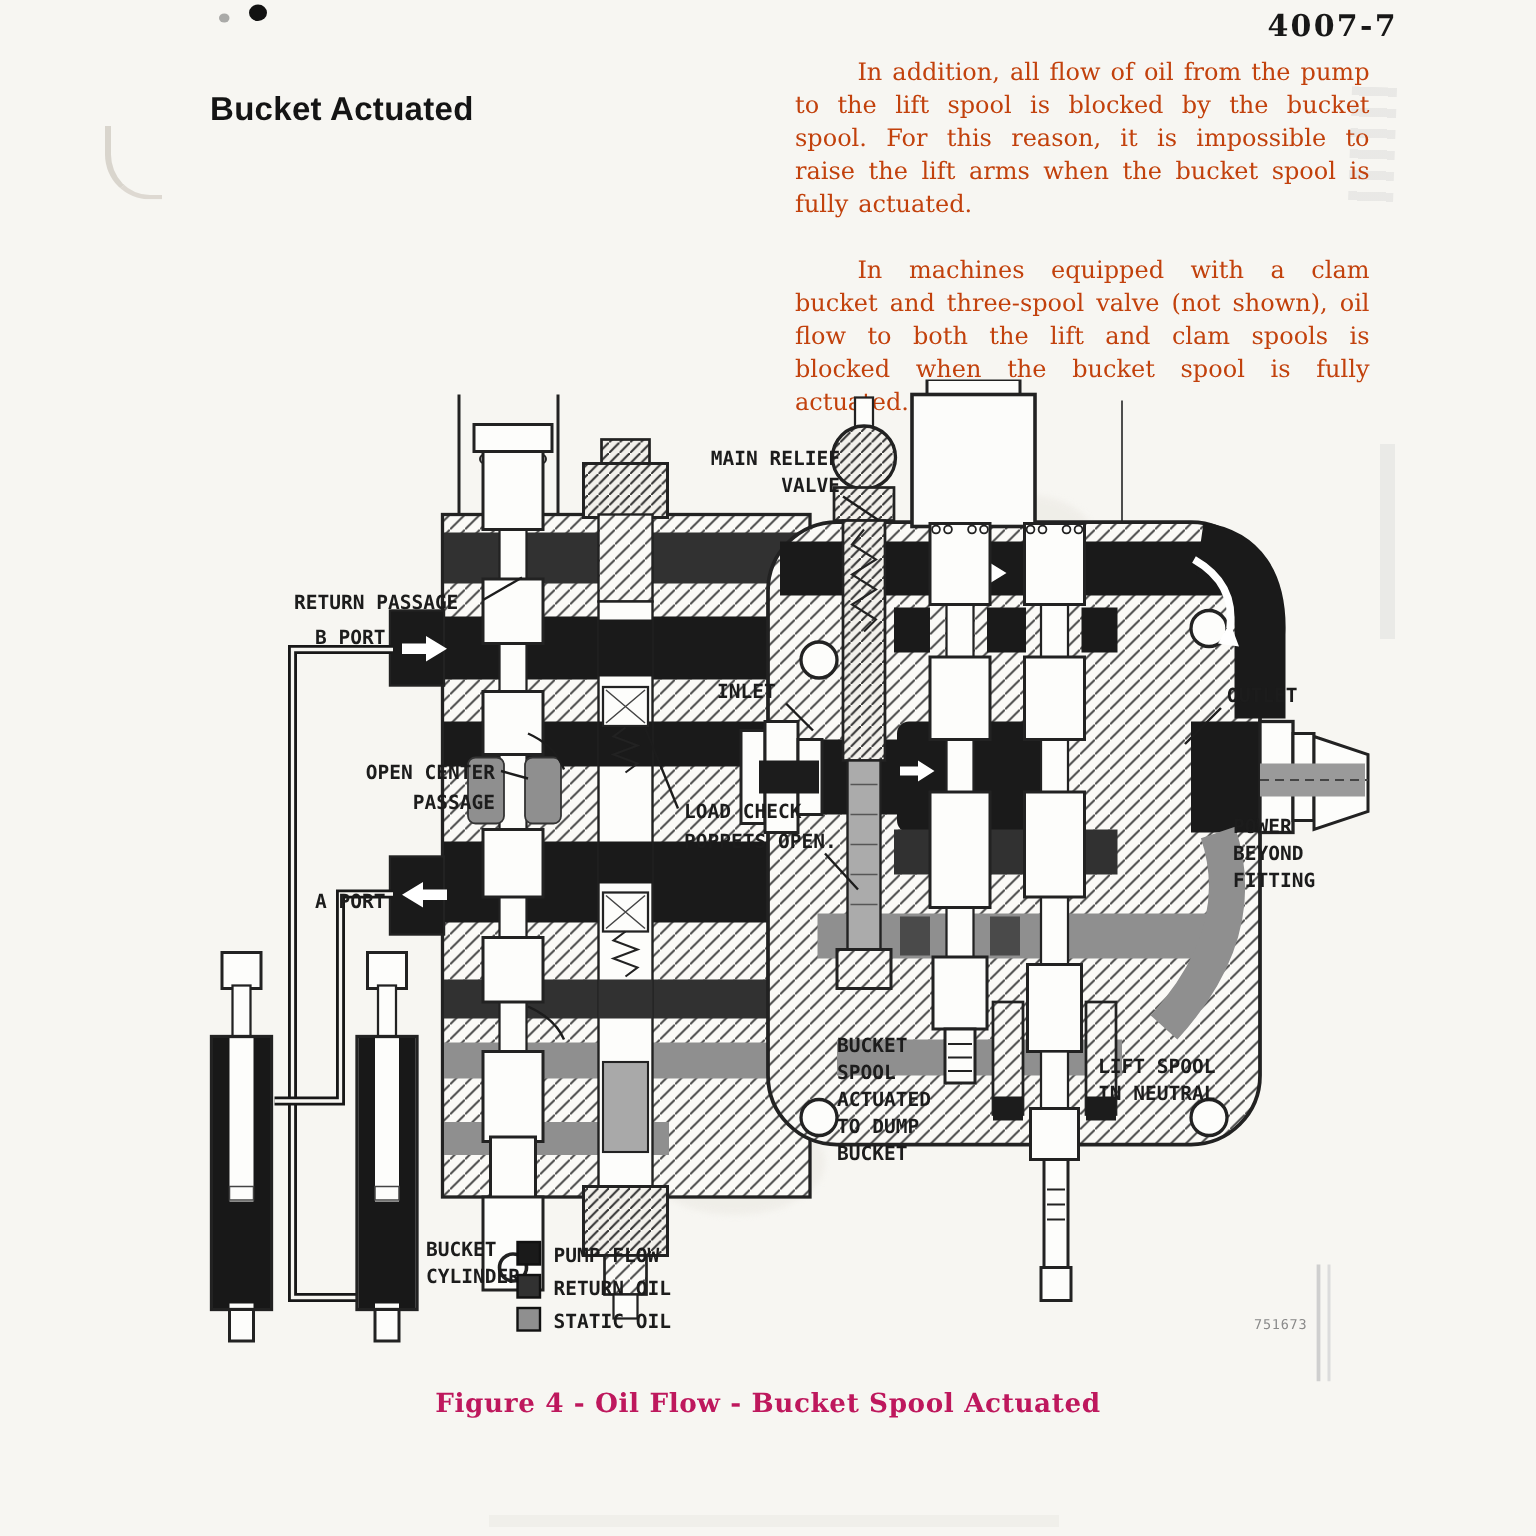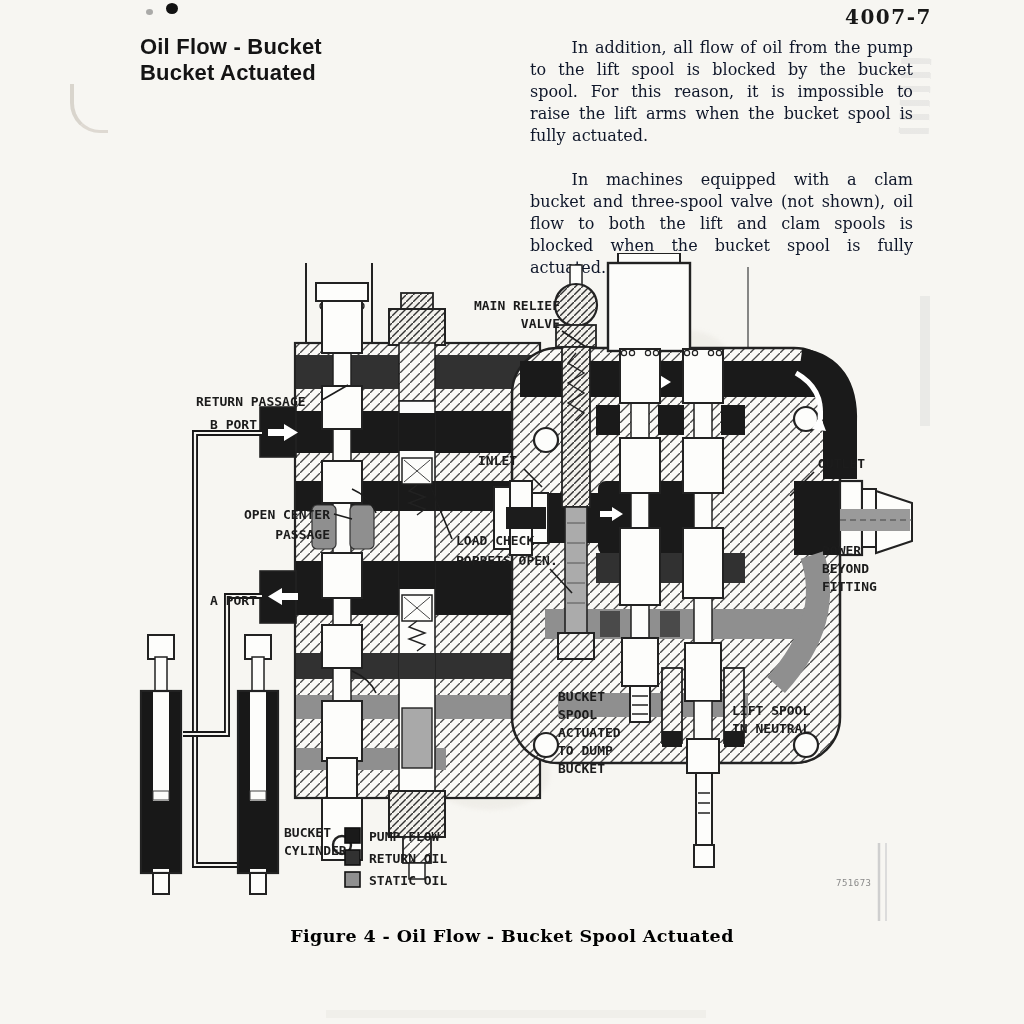--- a/index.html
+++ b/index.html
@@ -16,28 +16,28 @@
   .bleed2{left:920px;top:296px;width:10px;height:130px;opacity:.22;background:#bdbdbd;}
   .bleed3{left:326px;top:1010px;width:380px;height:8px;opacity:.5;background:#e9e7e2;}
   .blotch{background:#ebe9e3;border-radius:50%;opacity:.6;filter:blur(2px);}
 
   .page-number{position:absolute;left:845px;top:5px;font-size:20px;font-weight:bold;
                letter-spacing:1.5px;color:#181818;}
   .heading{position:absolute;left:140px;top:34px;width:360px;
            font-family:"Liberation Sans", sans-serif;font-weight:bold;font-size:22px;
            line-height:26px;color:#141414;letter-spacing:.2px;}
   .col{position:absolute;font-size:16px;line-height:22px;text-align:justify;
-       word-spacing:1.5px;color:#0f172a;}
+       word-spacing:1.5px;color:#c2410c;}
   .col p{margin:0 0 22px 0;text-indent:2.6em;}
   .col-left{left:133px;top:94px;width:368px;}
   .col-right{left:530px;top:37px;width:383px;}
 
   .figure-svg{position:absolute;left:0;top:253px;}
   .caption{position:absolute;left:0;top:926px;width:1024px;text-align:center;
-           font-size:17.5px;font-weight:bold;letter-spacing:.4px;color:#000000;}
+           font-size:17.5px;font-weight:bold;letter-spacing:.4px;color:#be185d;}
 
   svg text{font-family:"DejaVu Sans Mono", monospace;font-weight:bold;font-size:13px;
            fill:#1c1c1c;}
   svg text.tiny{font-size:9px;font-weight:normal;fill:#8a8a8a;letter-spacing:.5px;}
   .outline{fill:#fdfdfb;stroke:#222;stroke-width:2;}
   .thin{fill:#fdfdfb;stroke:#222;stroke-width:1.5;}
   .leader{stroke:#1c1c1c;stroke-width:1.6;fill:none;}
   .pipe-o{stroke:#181818;stroke-width:6;fill:none;}
   .pipe-i{stroke:#f7f6f2;stroke-width:2.2;fill:none;}
 </style>
@@ -51,21 +51,21 @@
   <div class="artifact edge-curve"></div>
   <div class="artifact bleed1"></div>
   <div class="artifact bleed2"></div>
   <div class="artifact bleed3"></div>
   <div class="artifact blotch" style="left:640px;top:330px;width:90px;height:60px;"></div>
   <div class="artifact blotch" style="left:430px;top:740px;width:120px;height:70px;"></div>
 
   <div class="page-number">4007-7</div>
 
   <div class="heading">
-    <span>Oil Flow - Bucket</span><br>
+    <br>
     <span>Bucket Actuated</span>
   </div>
 
 
   <div class="col col-right">
     <p>In addition, all flow of oil from the pump to the lift spool is blocked by the bucket spool. For this reason, it is impossible to raise the lift arms when the bucket spool is fully actuated.</p>
     <p>In machines equipped with a clam bucket and three-spool valve (not shown), oil flow to both the lift and clam spools is blocked when the bucket spool is fully actuated.</p>
   </div>
 
   <svg class="figure-svg" width="1024" height="668" viewBox="0 0 1024 668">

